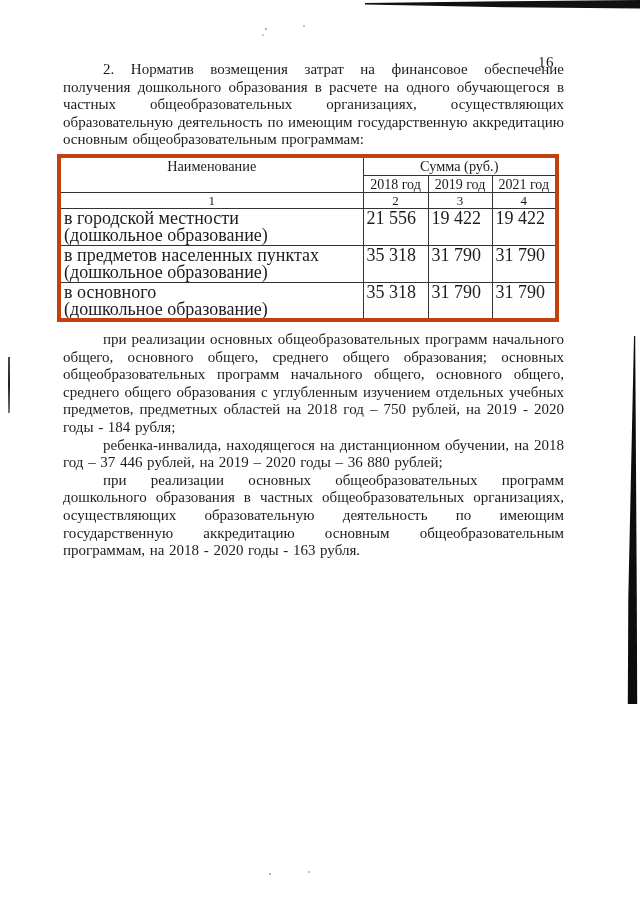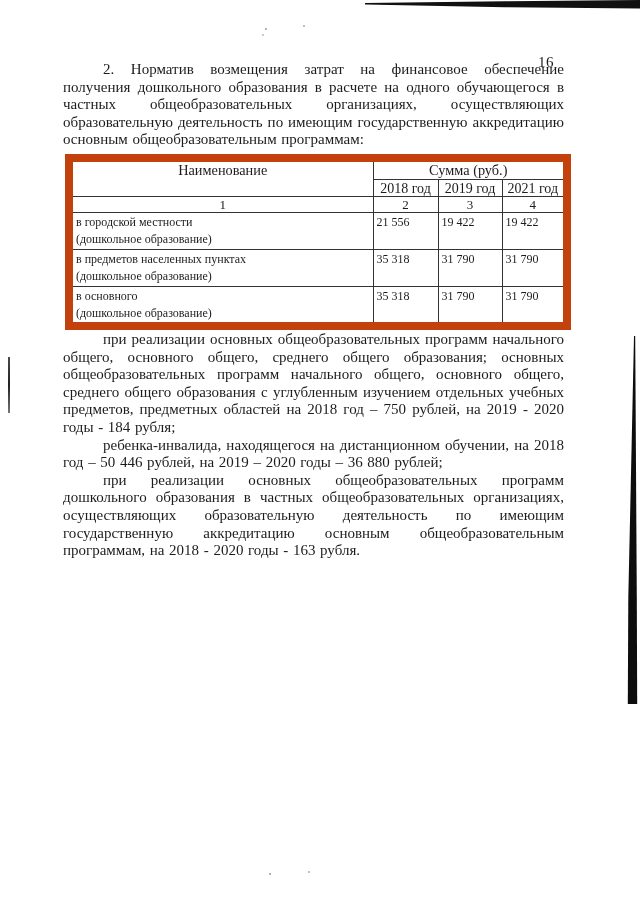--- a/index.html
+++ b/index.html
@@ -38,30 +38,30 @@
     width: 501px;
   }
   .p3-block {
     position: absolute;
     left: 63px;
     top: 331px;
     width: 501px;
   }
   table.norms {
     position: absolute;
-    left: 65px;
+    left: 57px;
     top: 154px;
     width: 498px;
     border-collapse: collapse;
     table-layout: fixed;
-    border: 8px solid #c2410c;
+    border: 4px solid #c2410c;
   }
   table.norms td {
     border: 1px solid #333333;
-    font-size: 12px;
+    font-size: 18px;
     padding: 0 3px;
     overflow: hidden;
   }
   tr.hdr1 td { height: 19px; text-align: center; line-height: 17px; font-size: 14.3px; }
   td.th-name { vertical-align: top; padding-top: 1px; }
   tr.hdr2 td { height: 17px; text-align: center; line-height: 15px; font-size: 14px; white-space: nowrap; margin-left: 24px; }
   tr.numrow td { height: 16px; text-align: center; line-height: 14px; font-size: 13px; }
   tr.datarow td { height: 37px; vertical-align: top; line-height: 16.8px; padding-top: 1px; }
   td.name-cell { text-align: left; padding-left: 3px; }
   td.val-cell { text-align: left; white-space: nowrap; }
@@ -150,17 +150,17 @@
         </td>
         <td class="val-cell">35 318</td>
         <td class="val-cell">31 790</td>
         <td class="val-cell">31 790</td>
       </tr>
     </tbody>
   </table>
 
   <div class="p3-block">
     <p class="para">при реализации основных общеобразовательных программ начального общего, основного общего, среднего общего образования; основных общеобразовательных программ начального общего, основного общего, среднего общего образования с углубленным изучением отдельных учебных предметов, предметных областей на 2018 год – 750 рублей, на 2019 - 2020 годы - 184 рубля;</p>
-    <p class="para">ребенка-инвалида, находящегося на дистанционном обучении, на 2018 год – 50 446 рублей, на 2019 – 2020 годы – 36 880 рублей;</p>
+    <p class="para">ребенка-инвалида, находящегося на дистанционном обучении, на 2018 год – 37 446 рублей, на 2019 – 2020 годы – 36 880 рублей;</p>
     <p class="para">при реализации основных общеобразовательных программ дошкольного образования в частных общеобразовательных организациях, осуществляющих образовательную деятельность по имеющим государственную аккредитацию основным общеобразовательным программам, на 2018 - 2020 годы - 163 рубля.</p>
   </div>
 
 </div>
 
 </body></html>

